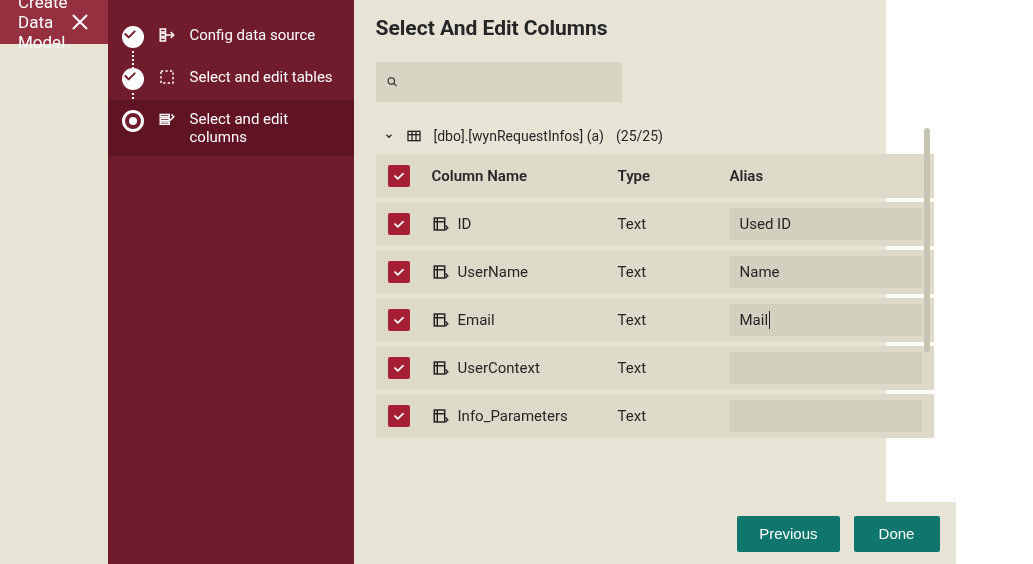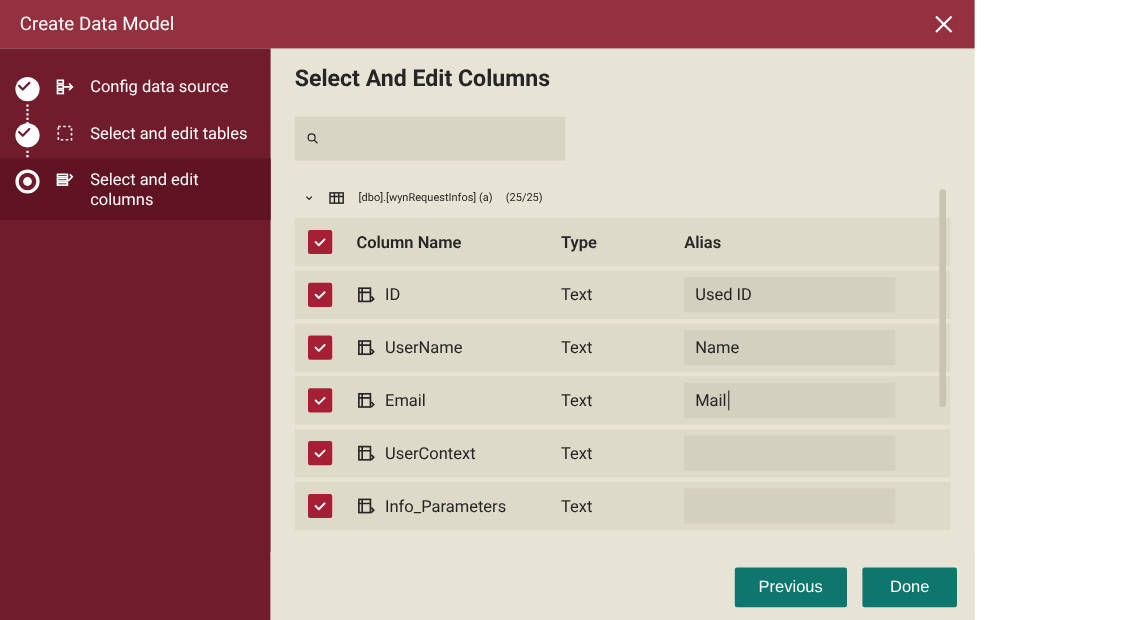--- a/index.html
+++ b/index.html
@@ -7,21 +7,21 @@
     font-family: -apple-system, "Segoe UI", Roboto, Arial, sans-serif;
     background: #fff;
     width: 1033px;
     height: 564px;
     overflow: hidden;
   }
   .window {
     width: 886px;
     height: 564px;
     display: flex;
-    flex-direction: column;
+    flex-direction: row;
     background: #e7e4d6;
   }
   .titlebar {
     background: #943040;
     height: 44px;
     display: flex;
     align-items: center;
     padding: 0 16px 0 18px;
     color: #fff;
   }
@@ -160,21 +160,21 @@
     top:0;
     width:6px;
     height:60%;
     background:#c8c4b4;
     border-radius:3px;
   }
   .tablehead {
     display:flex;
     align-items:center;
     gap:12px;
-    font-size:10px;
+    font-size:14px;
     color:#262626;
     padding:0 0 10px 8px;
   }
   .tablehead .chev {
     width:10px; height:10px;
   }
   .gridhead, .row {
     display:flex;
     align-items:center;
     background:#dedac9;

